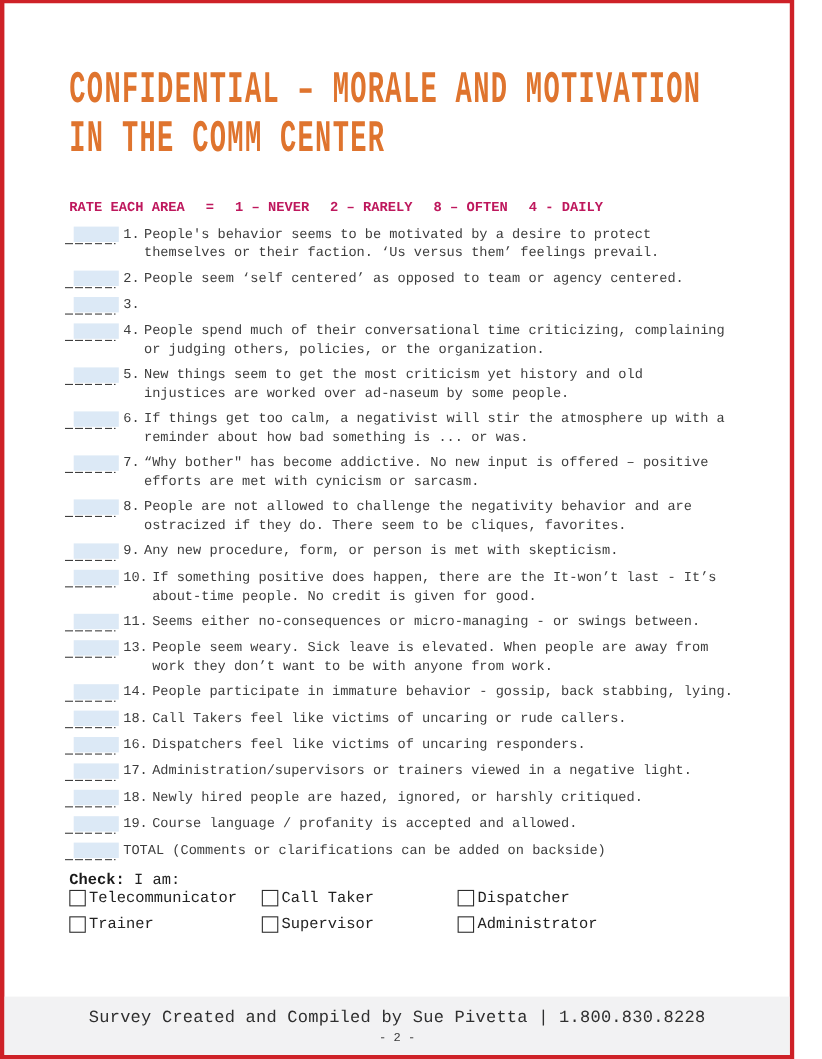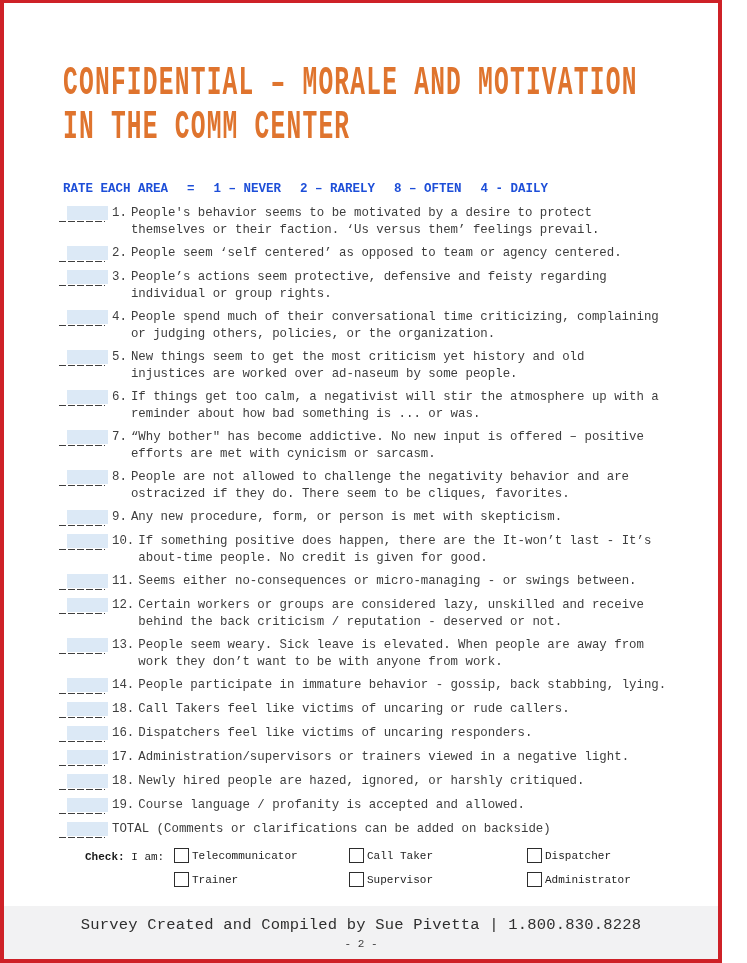--- a/index.html
+++ b/index.html
@@ -22,42 +22,42 @@
     letter-spacing:2px;
     color:var(--title_orange,#DF742E);
     white-space:nowrap;
     transform:scaleX(0.60);
     transform-origin:0 0;
   }
   
   .rate-row {
     display:flex; gap:19px; align-items:baseline;
     margin:32px 0 0 59px;
-    font-size:12.5px; line-height:17px; font-weight:bold; color:#1d4ed8;
+    font-size:12.5px; line-height:17px; font-weight:bold; color:#be185d;
     white-space:nowrap;
   }
   .rate-opts { display:flex; gap:19px; }
   
   .items { margin:7px 30px 0 55px; }
   .item {
     display:flex; align-items:flex-start;
     margin-bottom:6px;
     font-size:12.4px; line-height:17px;
   }
   .blank { flex:none; position:relative; width:46px; height:17px; margin-right:7px; margin-top:1px; cursor:text; }
   .blank-fill { position:absolute; left:8px; top:0; width:41px; height:14px; background:var(--field_blue,#DCE9F6); }
   .blank-line {
     position:absolute; left:0; bottom:1px; width:46px; height:1.5px;
     background-image:repeating-linear-gradient(90deg,#3f3f3f 0 7px,transparent 7px 9px);
   }
   .num { flex:none; margin-right:4px; }
   .num:empty { margin-right:0; }
   .itext { flex:1; max-width:535px; }
   
-  .check-section { display:flex; margin:9px 0 0 81px; font-size:11px; line-height:16px; color:#222; }
+  .check-section { display:flex; margin:9px 0 0 59px; font-size:14px; line-height:16px; color:#222;flex-direction:column; }
   .check-label { flex:none; width:89px; padding-top:1px; white-space:nowrap; }
   .check-label b { font-weight:bold; color:#1a1a1a; }
   .roles { display:grid; grid-template-columns:175px 178px 190px; row-gap:8px; align-items:center; }
   .role { display:flex; align-items:flex-start; cursor:pointer; }
   .cb {
     flex:none; width:13px; height:13px;
     border:1.6px solid #2d2d2d; background:#fff; margin-right:3px;
   }
   
   .footer {
@@ -107,21 +107,20 @@
       <span class="num">2.</span>
       <span class="itext">People seem ‘self centered’ as opposed to team or agency centered.</span>
     </div>
 
     <div class="item">
       <span class="blank">
           <span class="blank-fill"></span>
           <span class="blank-line"></span>
         </span>
       <span class="num">3.</span>
-      <span class="itext">People’s actions seem protective, defensive and feisty regarding individual or group rights.</span>
     </div>
 
     <div class="item">
       <span class="blank">
           <span class="blank-fill"></span>
           <span class="blank-line"></span>
         </span>
       <span class="num">4.</span>
       <span class="itext">People spend much of their conversational time criticizing, complaining or judging others, policies, or the organization.</span>
     </div>
@@ -182,28 +181,20 @@
 
     <div class="item">
       <span class="blank">
           <span class="blank-fill"></span>
           <span class="blank-line"></span>
         </span>
       <span class="num">11.</span>
       <span class="itext">Seems either no-consequences or micro-managing - or swings between.</span>
     </div>
 
-    <div class="item">
-      <span class="blank">
-          <span class="blank-fill"></span>
-          <span class="blank-line"></span>
-        </span>
-      <span class="num">12.</span>
-      <span class="itext">Certain workers or groups are considered lazy, unskilled and receive behind the back criticism / reputation - deserved or not.</span>
-    </div>
 
     <div class="item">
       <span class="blank">
           <span class="blank-fill"></span>
           <span class="blank-line"></span>
         </span>
       <span class="num">13.</span>
       <span class="itext">People seem weary. Sick leave is elevated. When people are away from work they don’t want to be with anyone from work.</span>
     </div>
 

